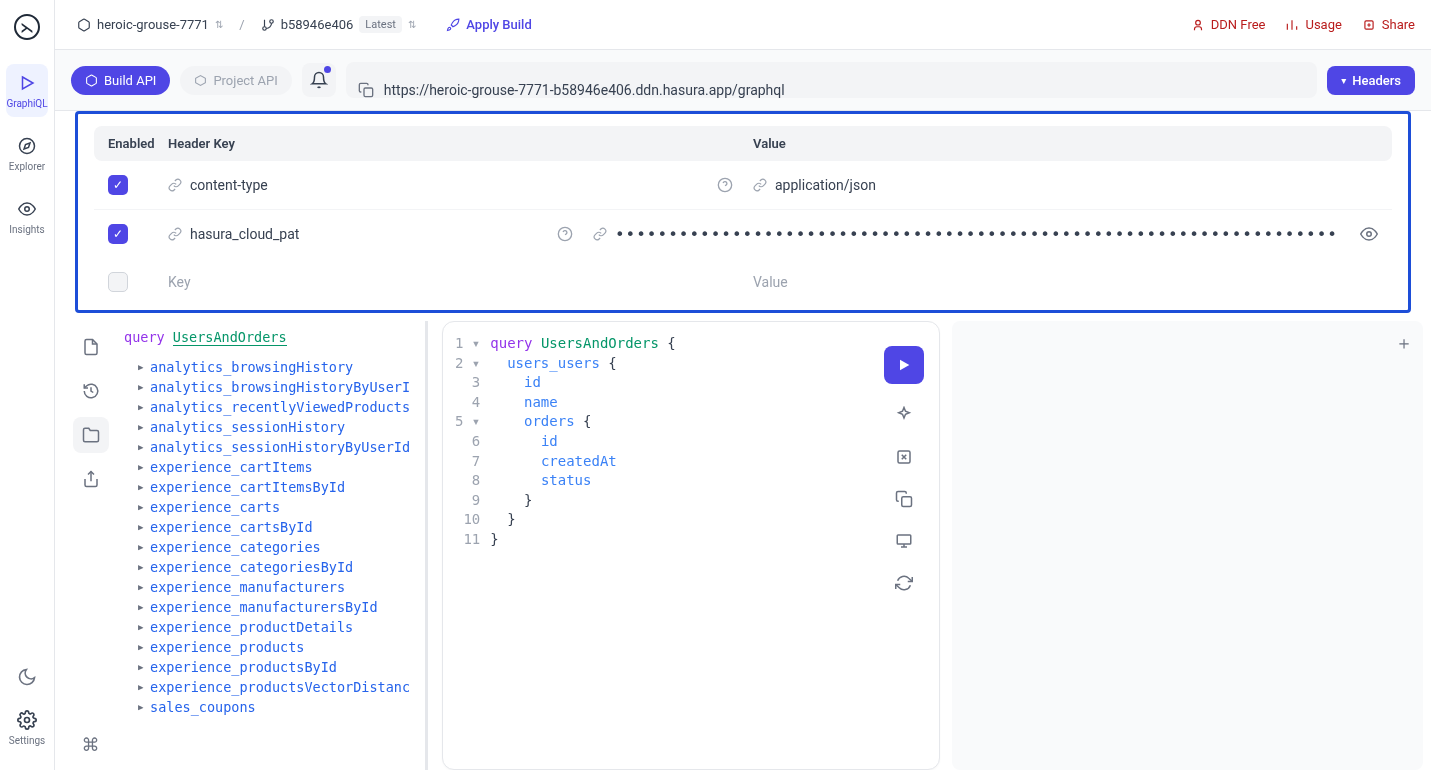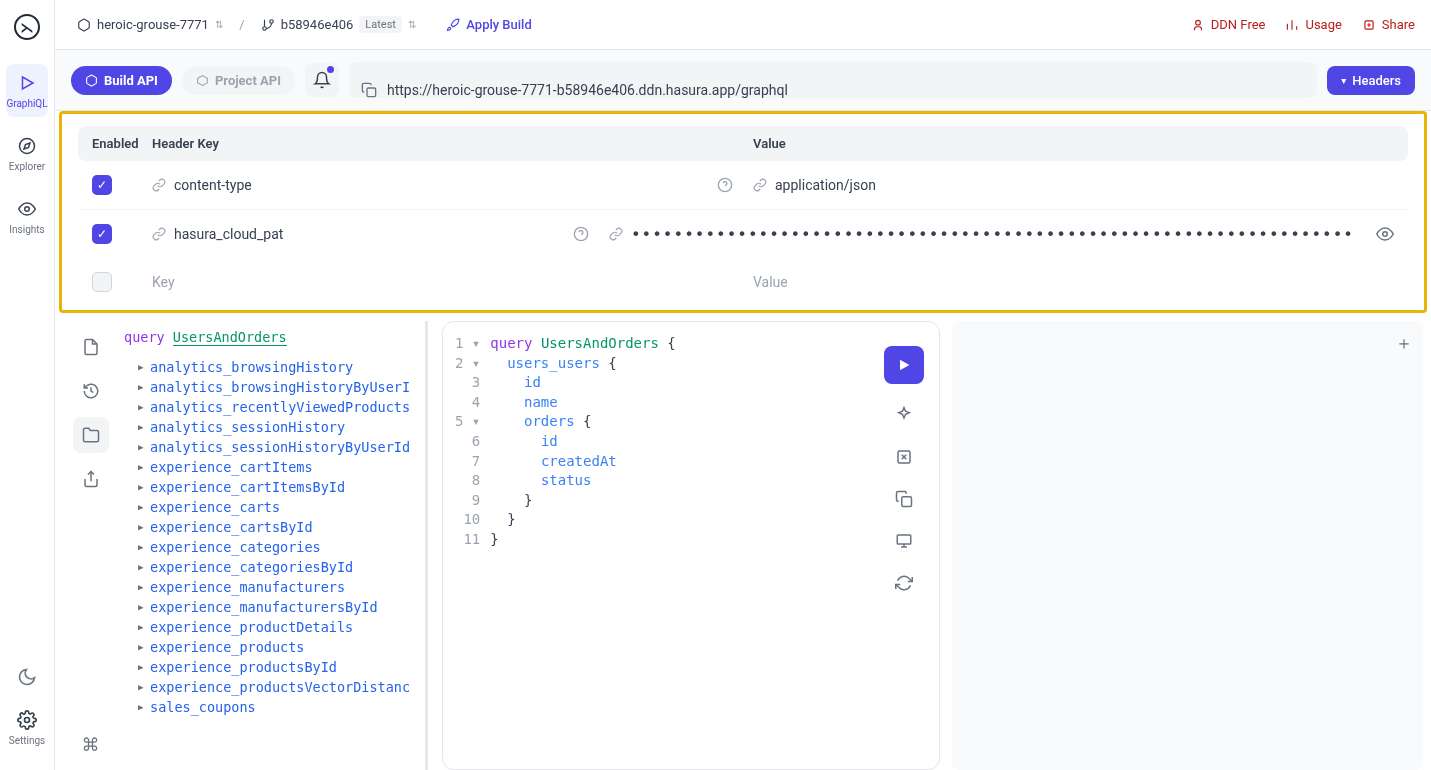--- a/index.html
+++ b/index.html
@@ -26,30 +26,30 @@
 .topbar .crumb { display: flex; align-items: center; gap: 6px; padding: 4px 6px; border-radius: 6px; cursor: pointer; }
 .topbar .sep { color: #9ca3af; }
 .badge { background: #f3f4f6; color: #6b7280; font-size: 11px; padding: 2px 6px; border-radius: 4px; }
 .apply-build { color: #4f46e5; font-weight: 500; display: flex; align-items: center; gap: 6px; }
 .spacer { flex: 1; }
 .top-links { display: flex; gap: 20px; align-items: center; color: #b91c1c; }
 .top-link { display: flex; align-items: center; gap: 6px; cursor: pointer; }
 
 
 .actionbar { padding: 12px 16px; display: flex; align-items: center; gap: 10px; background: #f9fafb; border-bottom: 1px solid #e5e7eb; }
-.pill { padding: 7px 14px; border-radius: 18px; font-size: 13px; font-weight: 700; cursor: pointer; display: flex; align-items: center; gap: 6px; }
+.pill { padding: 7px 14px; border-radius: 18px; font-size: 13px; font-weight: 400; cursor: pointer; display: flex; align-items: center; gap: 6px; }
 .pill.primary { background: #4f46e5; color: #fff; }
 .pill.secondary { background: #f3f4f6; color: #9ca3af; }
 .icon-btn { width: 34px; height: 34px; border-radius: 8px; display: flex; align-items: center; justify-content: center; background: #f3f4f6; cursor: pointer; position: relative; }
 .dot { position: absolute; top: 3px; right: 5px; width: 7px; height: 7px; background: #4f46e5; border-radius: 50%; }
 .url-pill { flex: 1; display: flex; align-items: flex-end; gap: 10px; background: #f3f4f6; border-radius: 8px; padding: 0 12px; height: 36px; font-size: 14px; color: #374151; }
 .headers-btn { background: #4f46e5; color: #fff; padding: 7px 14px; border-radius: 8px; font-size: 13px; font-weight: 500; display: flex; align-items: center; gap: 6px; cursor: pointer; }
 
 
-.headers-panel { margin: 0 4px; border: 3px solid #eab308; border-radius: 4px; background: #fff; }
+.headers-panel { margin: 0 20px; border: 3px solid #1d4ed8; border-radius: 4px; background: #fff; }
 .headers-inner { padding: 12px 16px 4px; }
 .hhdr { display: flex; background: #f3f4f6; border-radius: 8px; padding: 10px 14px; font-size: 13px; font-weight: 600; color: #374151; }
 .col-en { width: 60px; }
 .col-key { flex: 1; display: flex; align-items: center; gap: 8px; }
 .col-val { flex: 1; display: flex; align-items: center; gap: 8px; }
 .col-act { width: 40px; display: flex; justify-content: flex-end; }
 .hrow { display: flex; align-items: center; padding: 14px; border-bottom: 1px solid #f3f4f6; font-size: 14px; color: #374151; }
 .hrow:last-child { border-bottom: none; }
 .chk { width: 20px; height: 20px; border-radius: 5px; background: #4f46e5; display: flex; align-items: center; justify-content: center; color: #fff; font-size: 12px; }
 .chk.off { background: #f3f4f6; color: transparent; border: 1px solid #d1d5db; }

